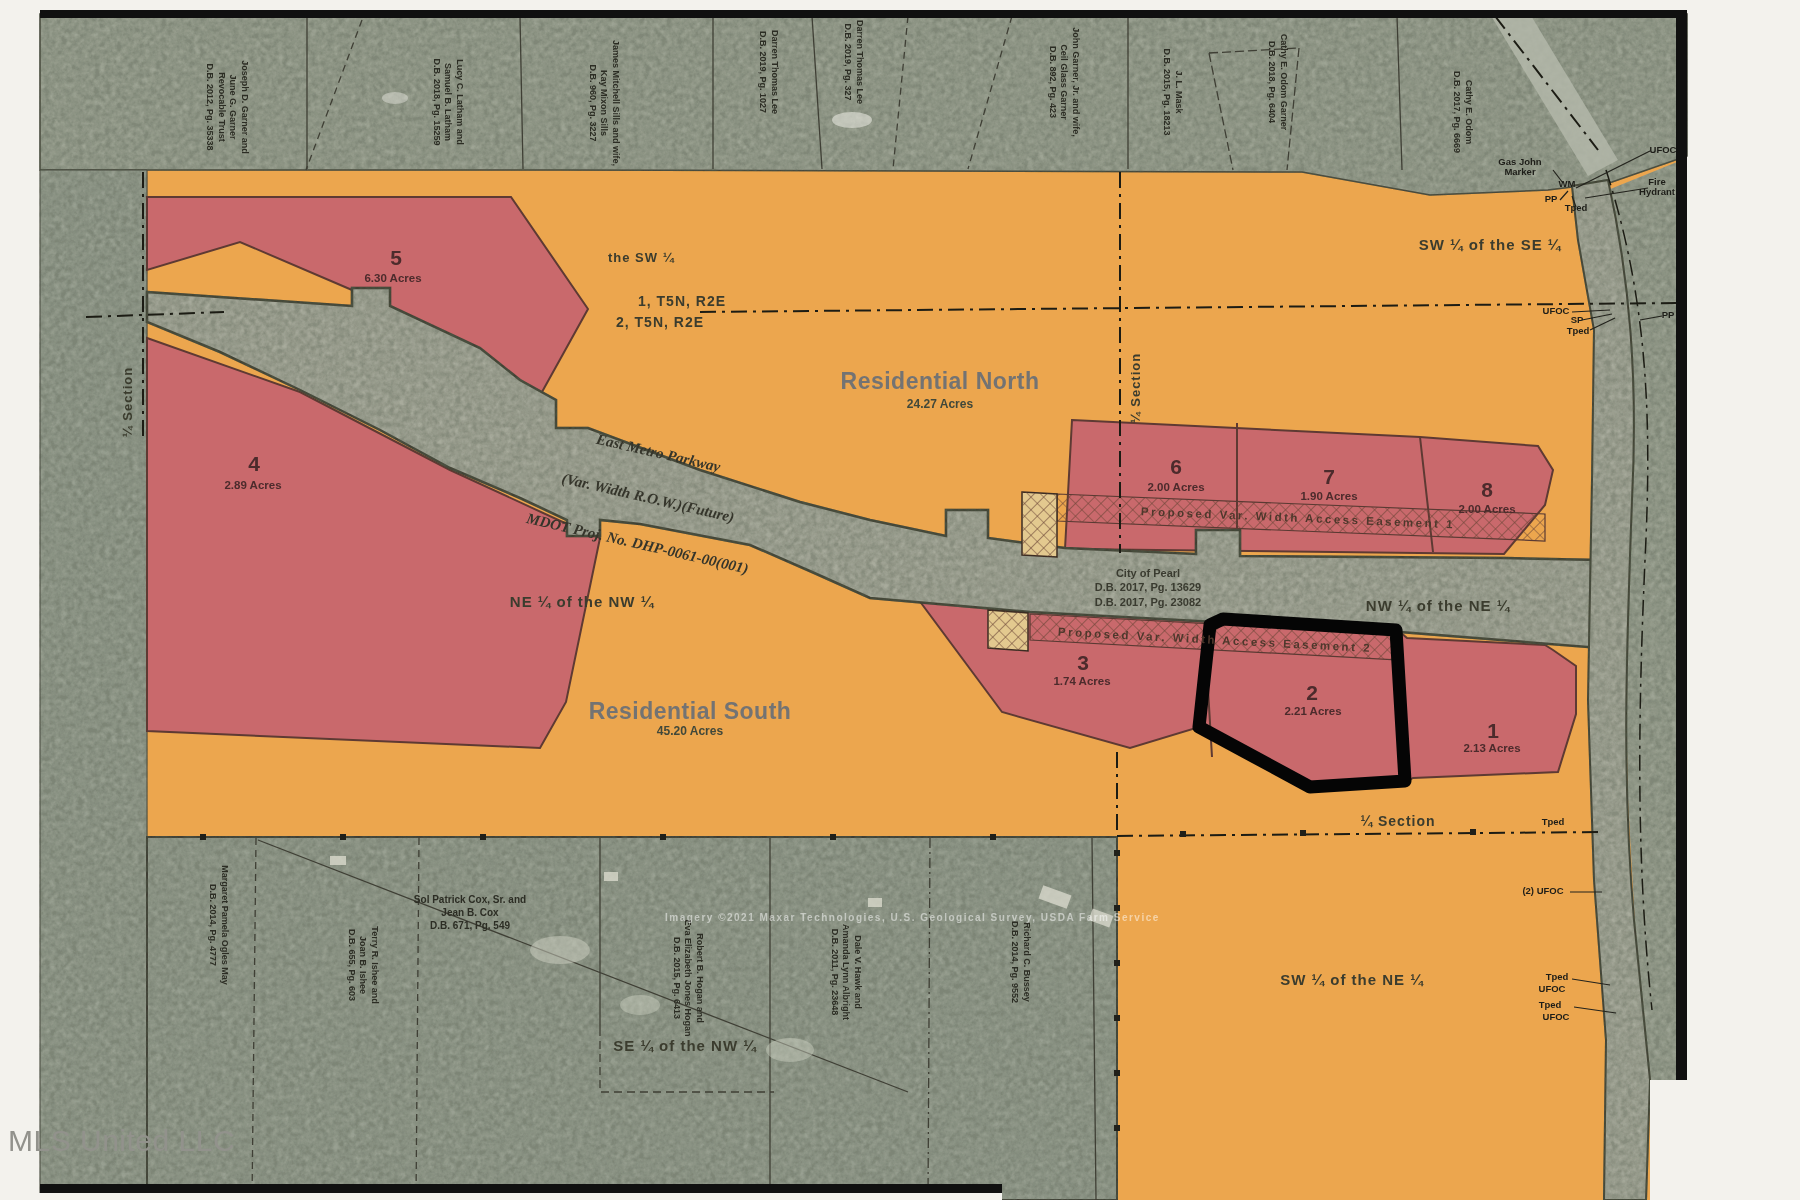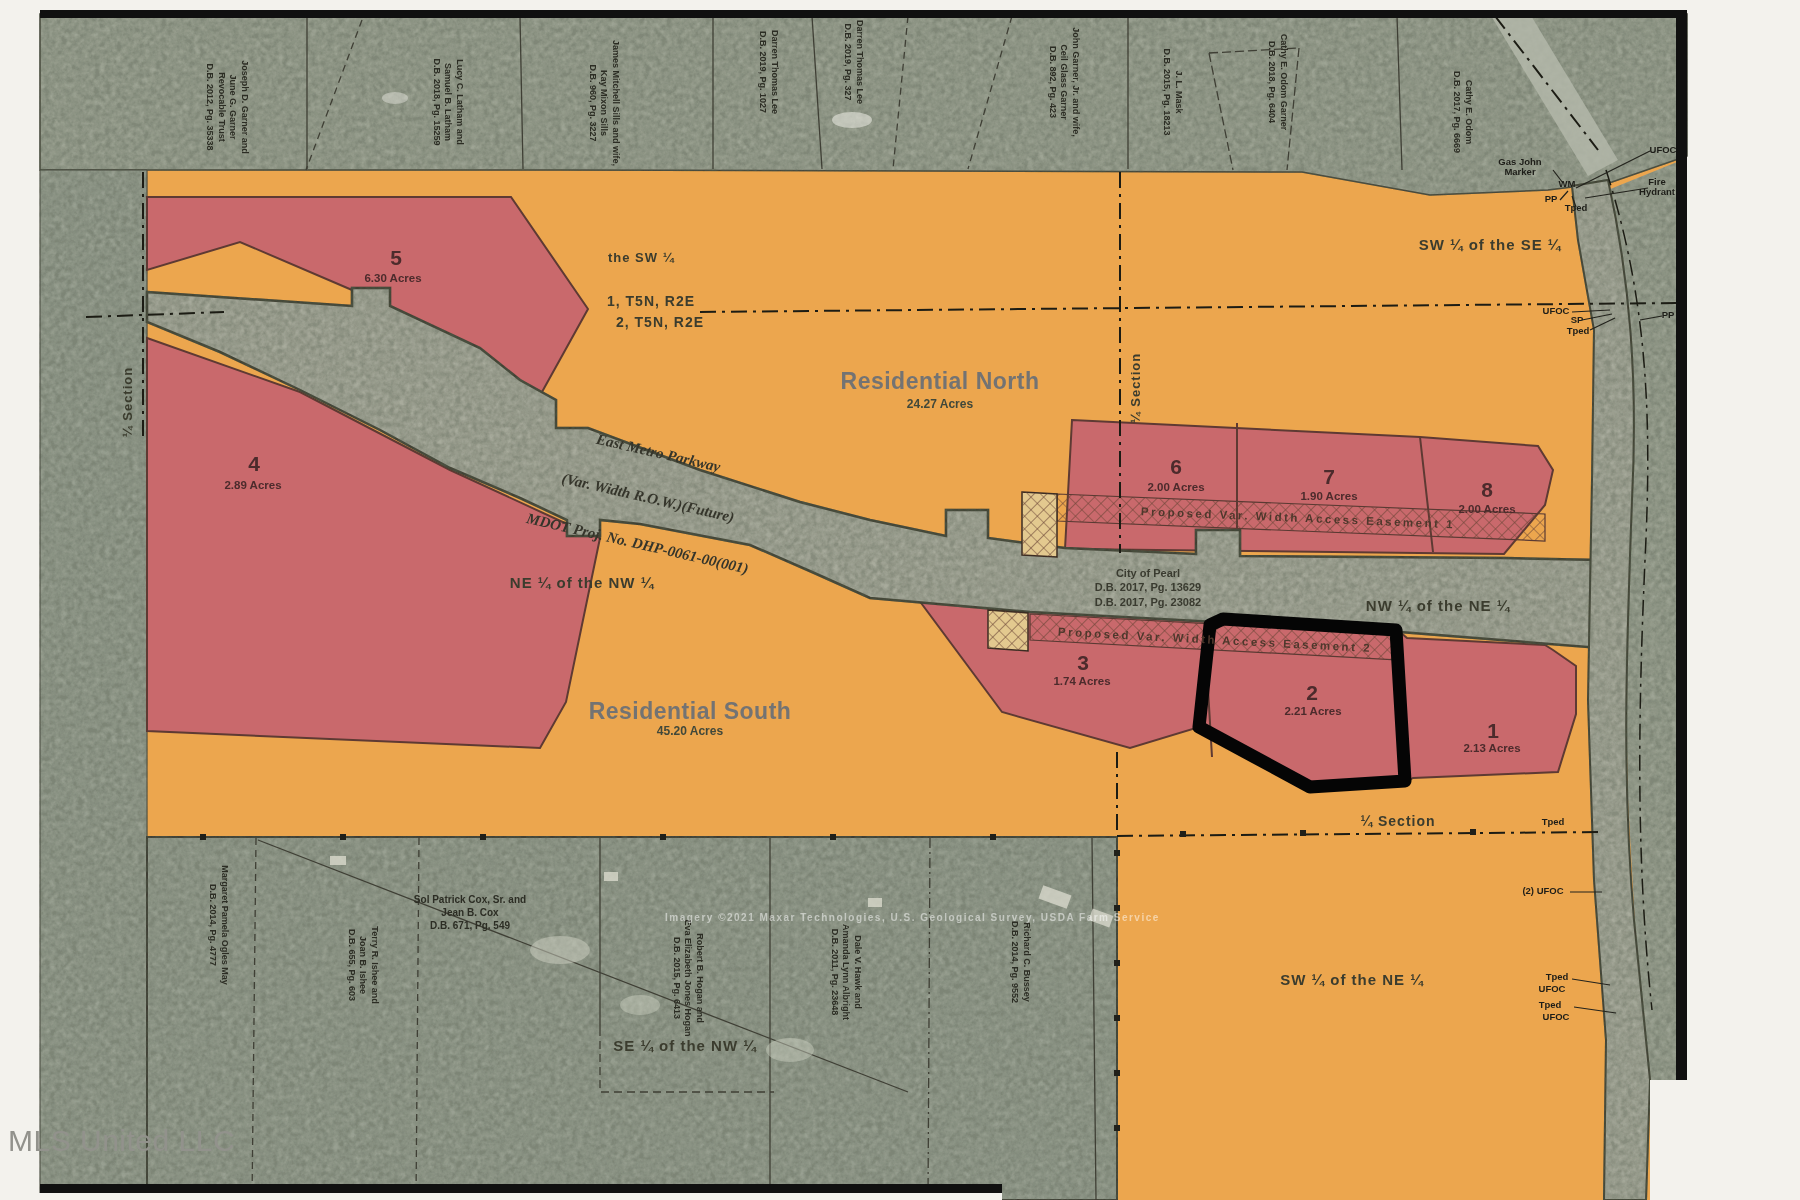--- a/index.html
+++ b/index.html
@@ -147,30 +147,30 @@
     <rect x="40" y="10" width="1647" height="8" fill="#101010"></rect>
     <rect x="1676" y="14" width="11" height="1066" fill="#101010"></rect>
     <rect x="40" y="1184" width="962" height="9" fill="#101010"></rect>
     <rect x="0" y="1193" width="1002" height="7" fill="#f3f2ed"></rect>
     <rect x="1650" y="1080" width="150" height="120" fill="#f3f2ed"></rect>
   </g>
 </svg>
 
 
 <div class="lbl sec left-anchor" style="left:608px;top:250px;font-size:13px;">the SW ¼</div>
-<div class="lbl sec left-anchor" style="left:607px;top:293px;">1, T5N, R2E</div>
+<div class="lbl sec left-anchor" style="left:638px;top:293px;">1, T5N, R2E</div>
 <div class="lbl sec left-anchor" style="left:616px;top:314px;">2, T5N, R2E</div>
 
 <div class="lbl tract-name" style="left:940px;top:381px;">Residential North</div>
 <div class="lbl tract-acres" style="left:940px;top:404px;">24.27 Acres</div>
 <div class="lbl tract-name" style="left:690px;top:711px;">Residential South</div>
 <div class="lbl tract-acres" style="left:690px;top:731px;">45.20 Acres</div>
 
 <div class="lbl quarter" style="left:1490px;top:245px;">SW ¼ of the SE ¼</div>
-<div class="lbl quarter" style="left:582px;top:583px;">NE ¼ of the NW ¼</div>
+<div class="lbl quarter" style="left:582px;top:602px;">NE ¼ of the NW ¼</div>
 <div class="lbl quarter" style="left:1438px;top:606px;">NW ¼ of the NE ¼</div>
 <div class="lbl quarter" style="left:685px;top:1046px;">SE ¼ of the NW ¼</div>
 <div class="lbl quarter" style="left:1352px;top:980px;">SW ¼ of the NE ¼</div>
 <div class="lbl sec" style="left:1398px;top:822px;">¼ Section</div>
 <div class="lbl sec rotm90" style="left:1136px;top:388px;font-size:13px;">¼ Section</div>
 <div class="lbl sec rotm90" style="left:128px;top:402px;font-size:13px;">¼ Section</div>
 
 <div class="lbl" style="left:648px;top:498px;transform:translate(-50%,-50%) rotate(13deg);">
   <div class="roadname">East Metro Parkway</div>
   <div class="roadname">(Var. Width R.O.W.)(Future)</div>

